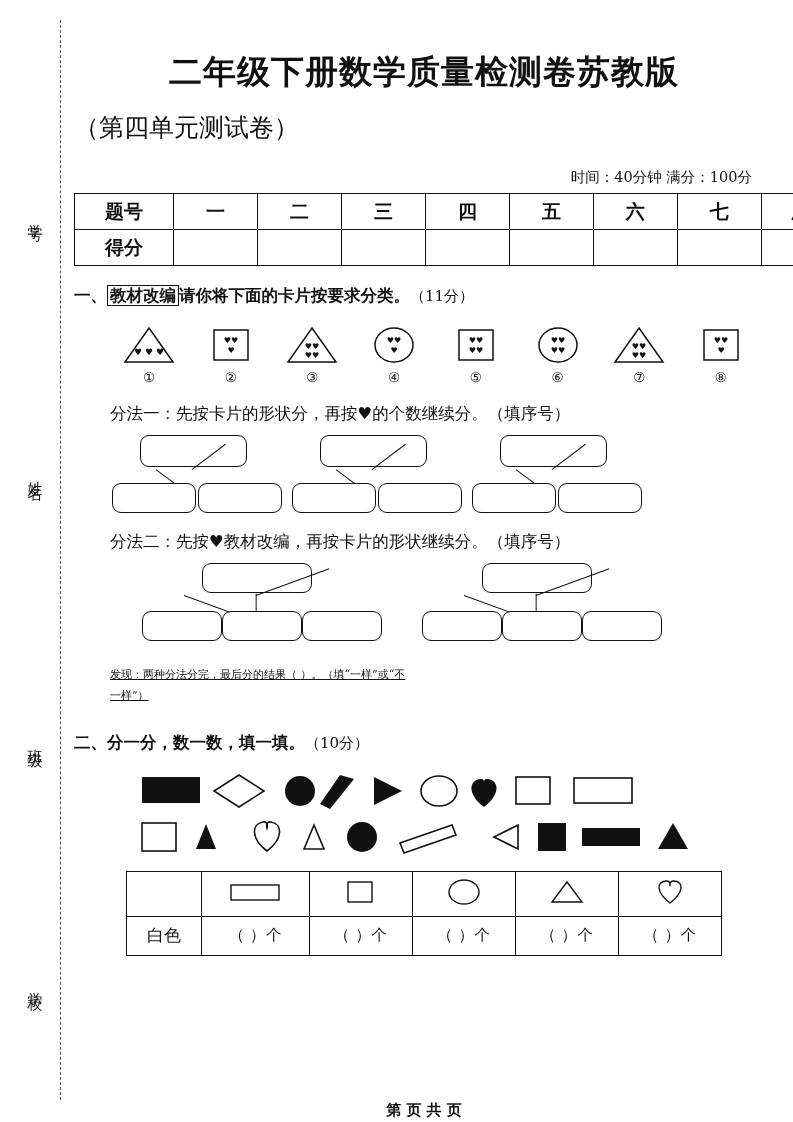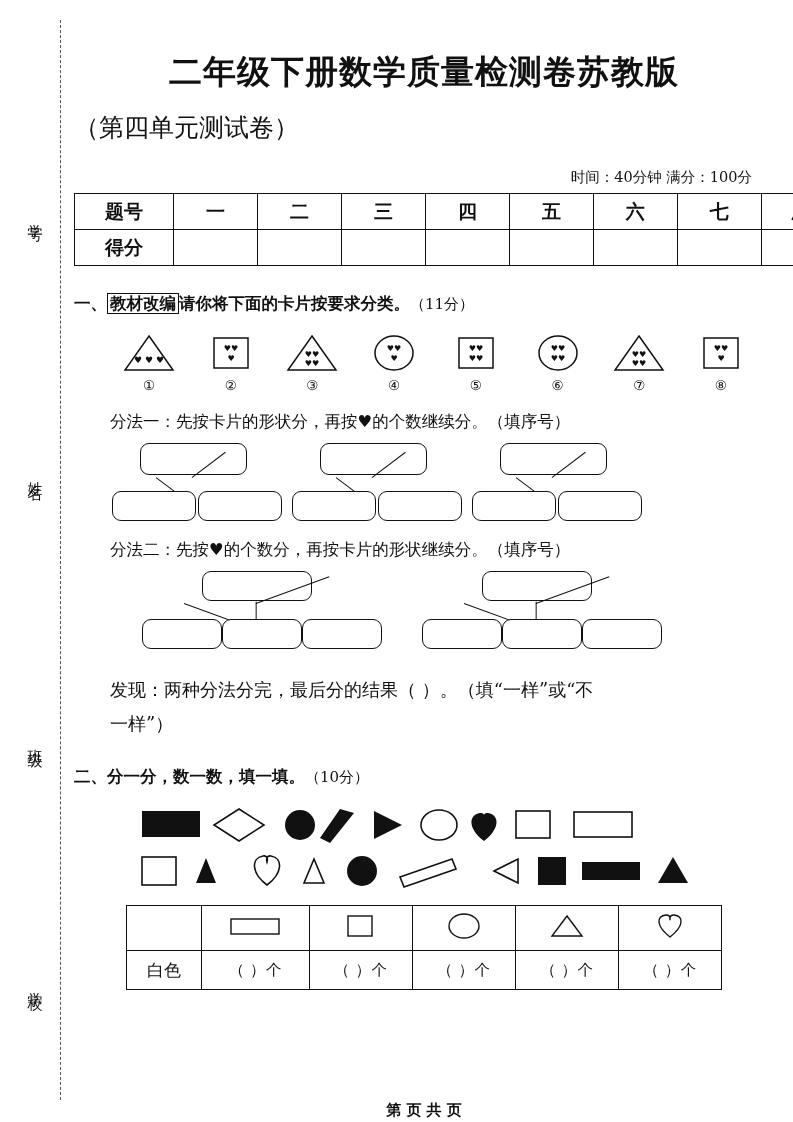--- a/index.html
+++ b/index.html
@@ -88,21 +88,21 @@
     text-align: center;
     font-size: 19px;
     font-weight: bold;
   }
   table.score td.hdr { width: 82px; }
   table.score td.cell { width: 69px; }
   table.score td.total { width: 82px; }
 
   
   .q {
-    margin-top: 24px;
+    margin-top: 16px;
     font-size: 16.5px;
     line-height: 1.7;
   }
   .q-title {
     font-weight: bold;
     font-size: 16.5px;
   }
   .boxed {
     border: 1.2px solid #111;
     padding: 0 2px;
@@ -149,22 +149,23 @@
   .tline {
     position: absolute;
     background: #111;
     height: 1.3px;
     transform-origin: left center;
   }
 
   
   .finding {
     margin: 14px 0 4px 36px;
-    font-size: 18px;
+    font-size: 11px;
     line-height: 1.9;
+    text-decoration: underline;
   }
 
   
   .shape-field {
     position: relative;
     height: 92px;
     margin: 12px 0 0 60px;
     width: 580px;
   }
 
@@ -339,21 +340,21 @@
     <div class="tbox" style="left:218px; top:48px; width:82px; height:28px;"></div>
     <div class="tbox" style="left:304px; top:48px; width:82px; height:28px;"></div>
 
     <div class="tbox" style="left:426px; top:0; width:105px; height:30px;"></div>
     <div class="tline" style="left:442px; top:34px; width:42px; transform:rotate(37deg);"></div>
     <div class="tline" style="left:478px; top:34px; width:42px; transform:rotate(-37deg);"></div>
     <div class="tbox" style="left:398px; top:48px; width:82px; height:28px;"></div>
     <div class="tbox" style="left:484px; top:48px; width:82px; height:28px;"></div>
   </div>
 
-  <div class="sub-q">分法二：先按♥的个数分，再按卡片的形状继续分。（填序号）</div>
+  <div class="sub-q">分法二：先按♥教材改编，再按卡片的形状继续分。（填序号）</div>
 
   <div class="tree2">
 
     <div class="tbox" style="left:128px; top:0; width:108px; height:28px;"></div>
     <div class="tline" style="left:110px; top:32px; width:78px; transform:rotate(20deg);"></div>
     <div class="tline" style="left:182px; top:32px; width:78px; transform:rotate(-20deg);"></div>
     <div class="tline" style="left:182px; top:30px; width:28px; transform:rotate(90deg);"></div>
     <div class="tbox" style="left:68px; top:48px; width:78px; height:28px;"></div>
     <div class="tbox" style="left:148px; top:48px; width:78px; height:28px;"></div>
     <div class="tbox" style="left:228px; top:48px; width:78px; height:28px;"></div>

